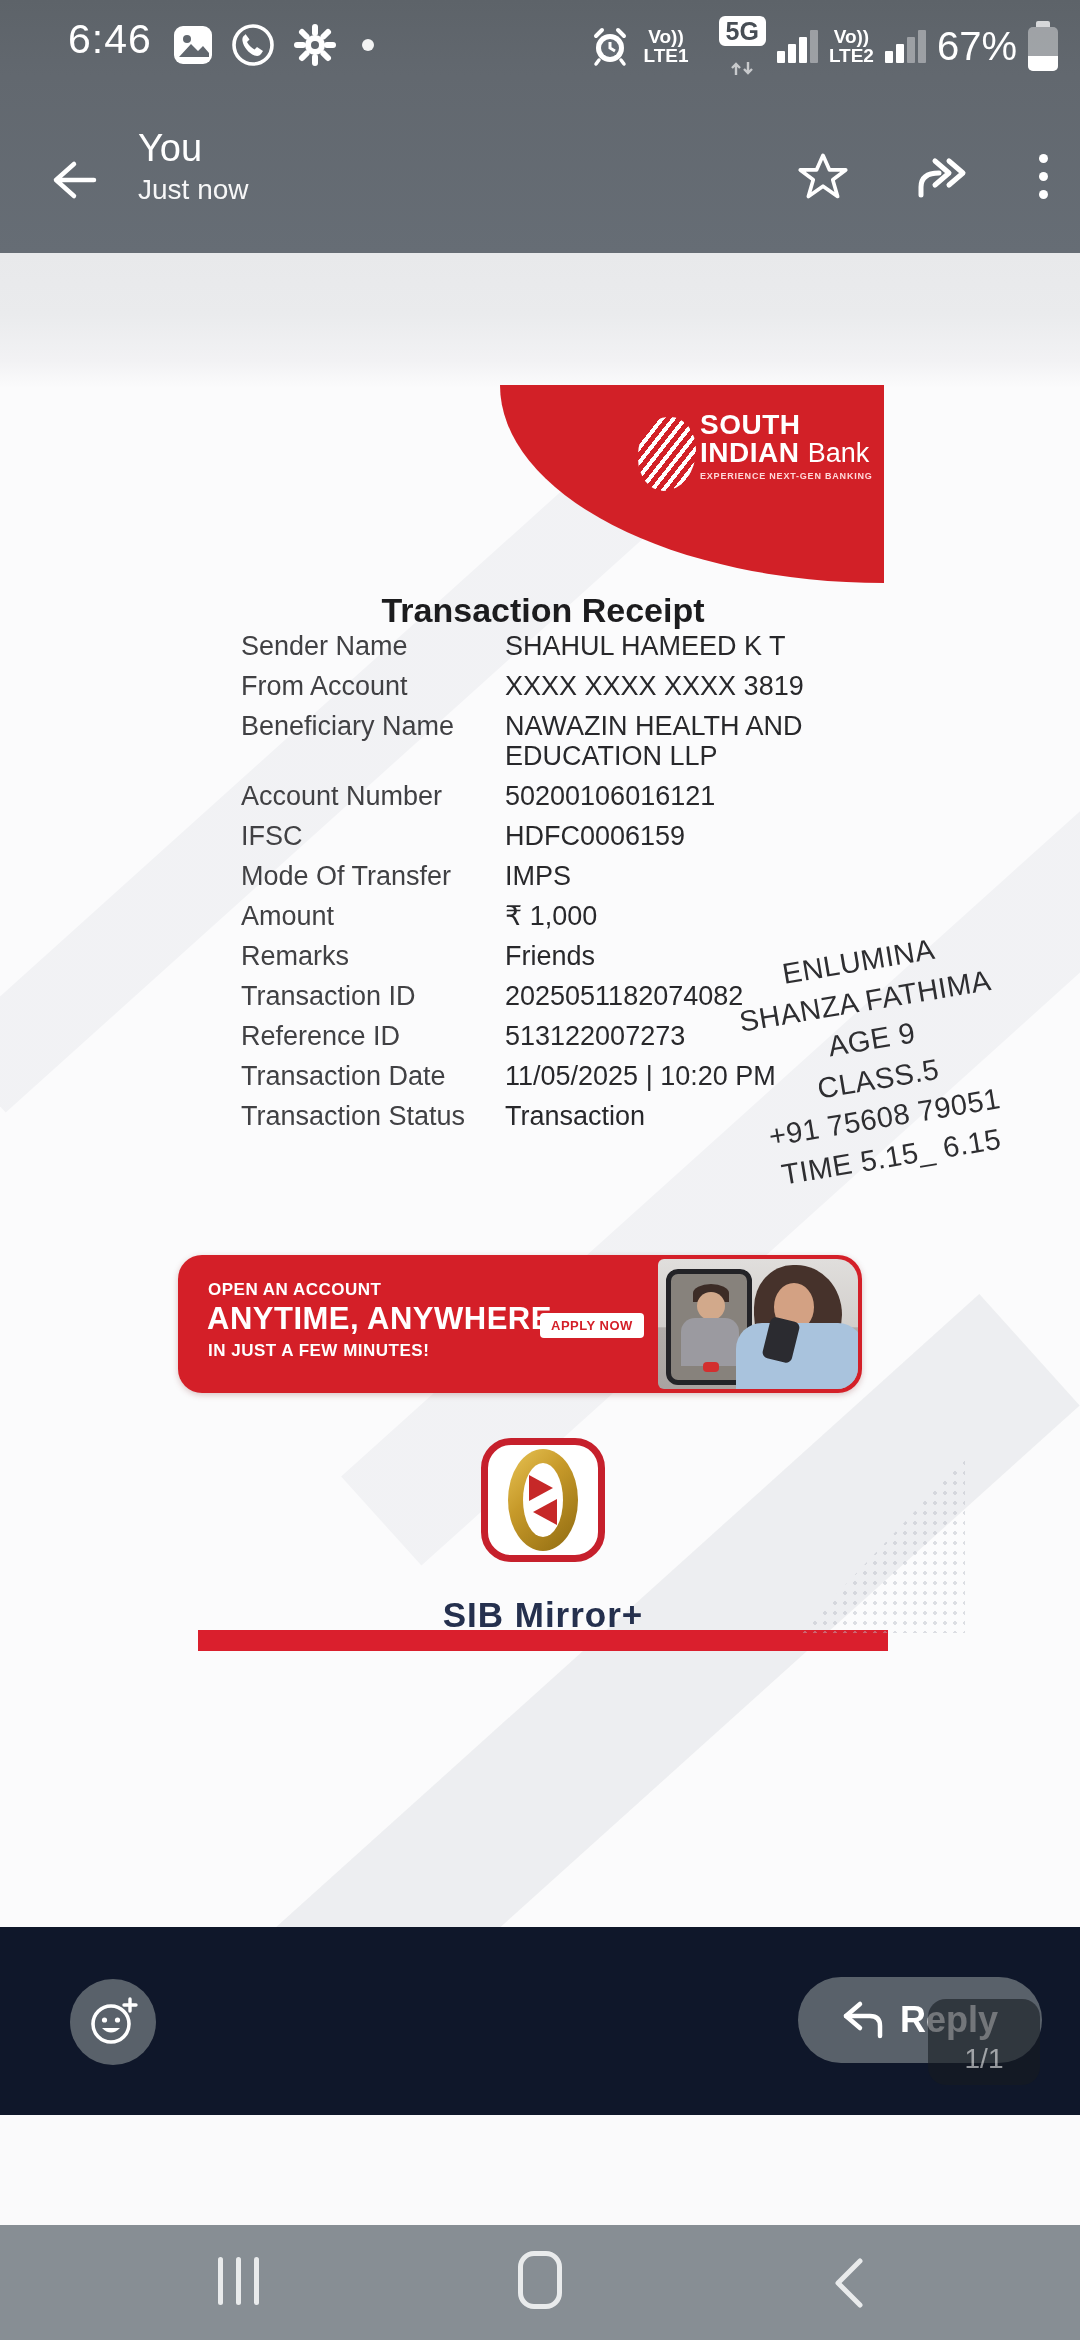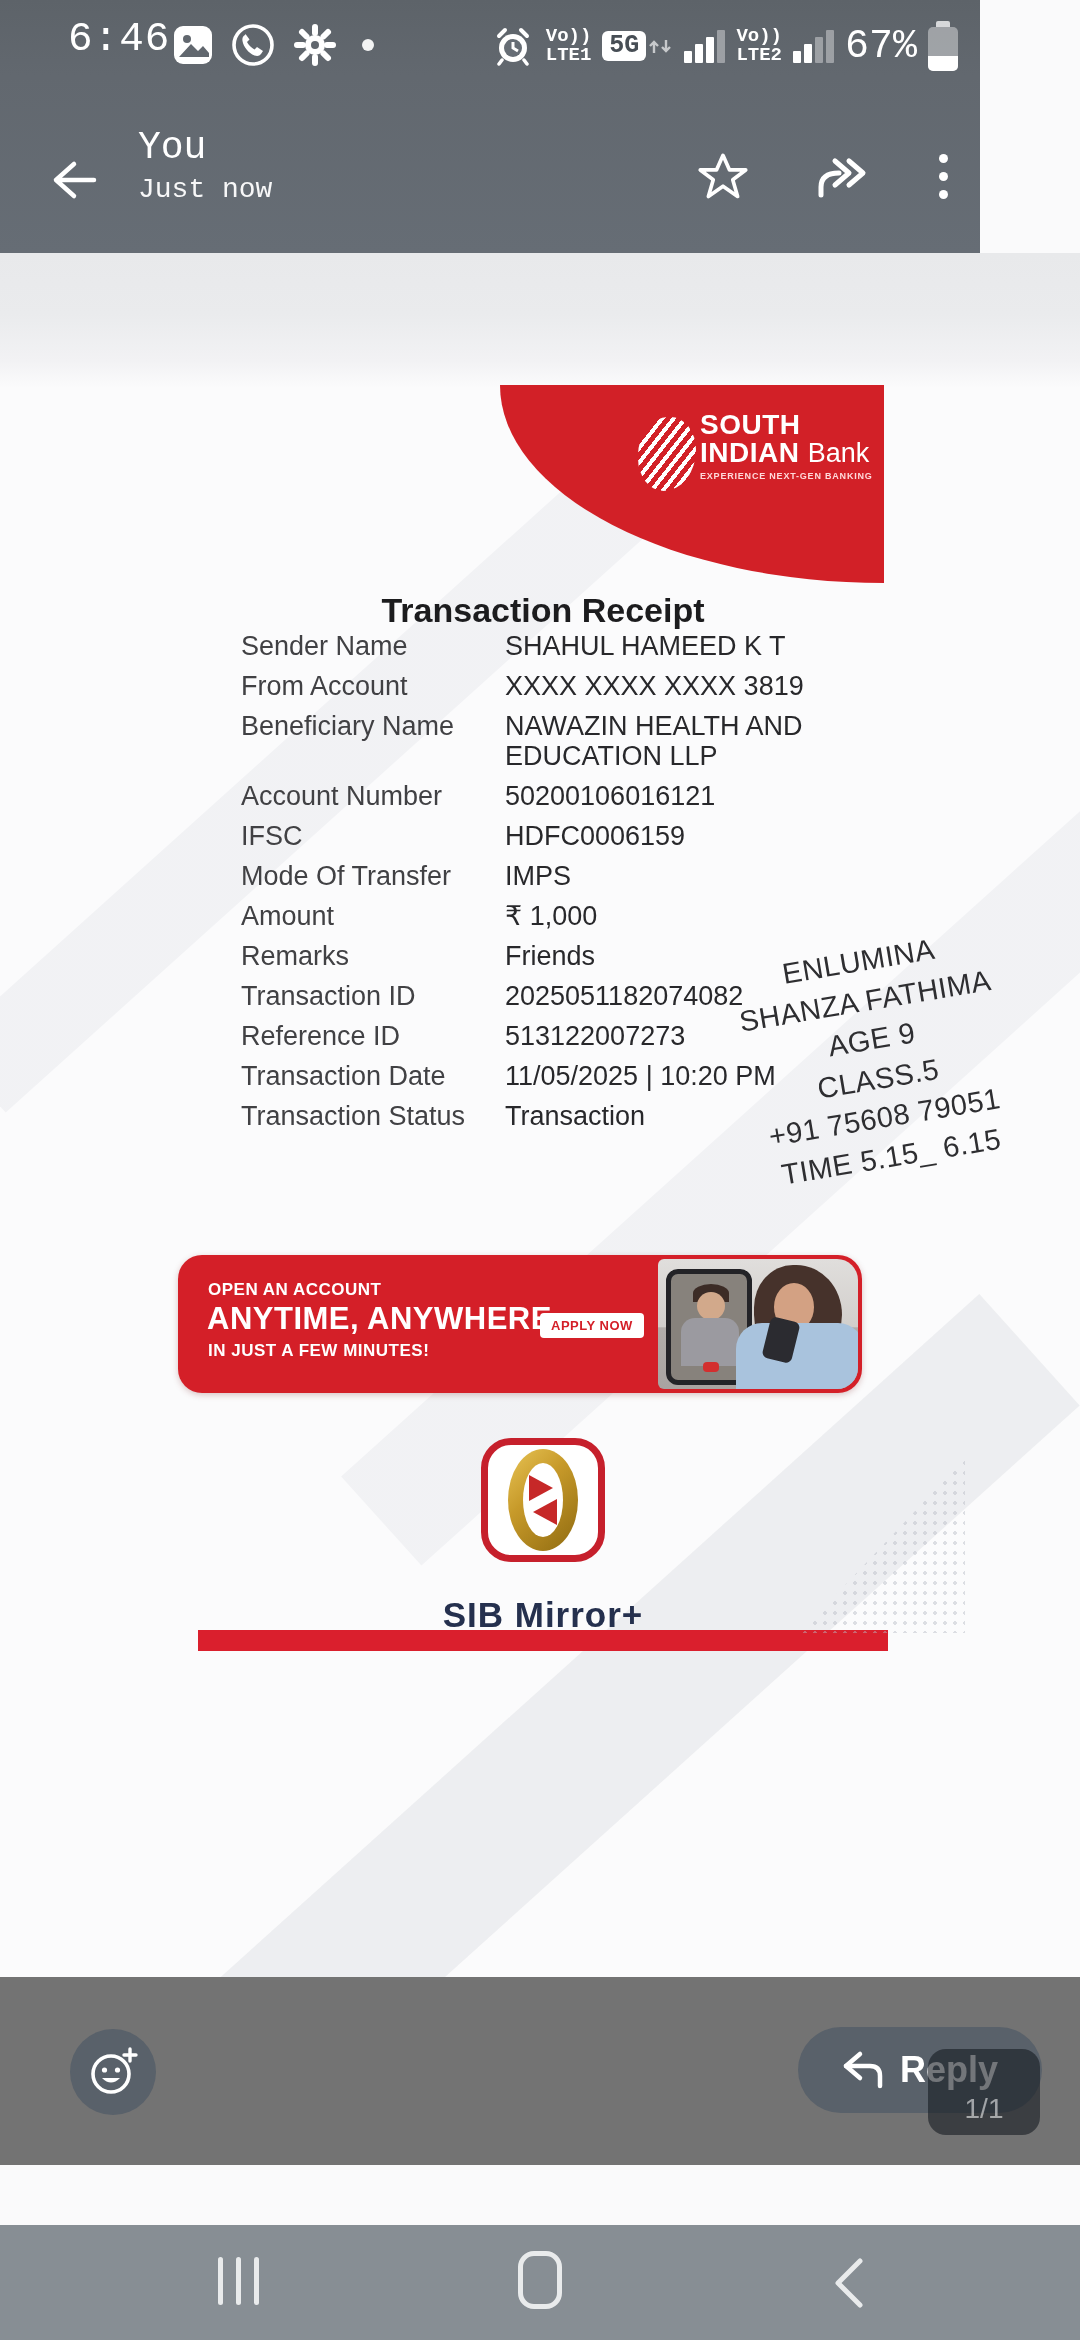--- a/index.html
+++ b/index.html
@@ -1,29 +1,29 @@
 <!DOCTYPE html>
 <html><head>
 <meta charset="utf-8">
 <style>
   * { margin:0; padding:0; box-sizing:border-box; }
   html,body { width:1080px; height:2340px; }
   body { font-family:"Liberation Sans","DejaVu Sans",sans-serif; background:#fafafb; position:relative; overflow:hidden; }
 
   
-  .topchrome { position:absolute; left:0; top:0; width:980px; height:253px;
-    background:linear-gradient(#5d6369 0%, #62686f 30%, #666d75 100%); z-index:30;font-family:Liberation Mono, monospace; }
+  .topchrome { position:absolute; left:0; top:0; width:1080px; height:253px;
+    background:linear-gradient(#5d6369 0%, #62686f 30%, #666d75 100%); z-index:30; }
   .statusrow { position:absolute; left:0; top:8px; width:100%; height:60px; display:flex; align-items:center; }
   .clock { position:absolute; left:68px; top:8px; font-size:41px; color:#fff; letter-spacing:1px; }
   .sb-left { position:absolute; left:172px; top:14px; display:flex; align-items:center; gap:16px; }
   .sb-right { position:absolute; right:22px; top:6px; display:flex; align-items:center; gap:11px; height:64px; }
   .notifdot { width:12px; height:12px; border-radius:50%; background:rgba(255,255,255,.92); margin-left:8px; }
   .netstack { display:flex; flex-direction:column; align-items:center; line-height:19px; color:#fff; font-size:19px; font-weight:bold; }
   .badge5g { background:#fff; color:#474e55; font-size:25px; font-weight:800; border-radius:6px; padding:1px 7px; line-height:28px; }
-  .fiveg-col { display:flex; flex-direction:row; align-items:center; gap:1px; }
+  .fiveg-col { display:flex; flex-direction:column; align-items:center; gap:15px;margin-left:19px; }
   .bars { display:flex; align-items:flex-end; gap:3px; height:34px; }
   .bars i { display:block; width:8px; background:#fff; border-radius:1px; }
   .bars i.dim { background:rgba(255,255,255,.38); }
   .batt-pct { color:#fff; font-size:40px; }
   .battery { position:relative; width:30px; height:50px; display:flex; flex-direction:column; align-items:center; }
   .battery .cap { width:14px; height:6px; background:rgba(255,255,255,.75); border-radius:2px 2px 0 0; }
   .battery .bod { position:relative; width:30px; height:44px; background:rgba(255,255,255,.40); border-radius:5px; overflow:hidden; }
   .battery .lvl { position:absolute; left:0; right:0; bottom:0; background:#fff; }
 
   .appbarrow { position:absolute; left:0; top:120px; width:100%; height:130px; }
@@ -92,21 +92,21 @@
   .arrow-r { position:absolute; left:6px; top:12px; width:0; height:0; border-left:24px solid #c62828; border-top:13px solid transparent; border-bottom:13px solid transparent; }
   .arrow-l { position:absolute; left:10px; top:36px; width:0; height:0; border-right:24px solid #c62828; border-top:13px solid transparent; border-bottom:13px solid transparent; }
   .siblabel { position:absolute; left:343px; top:1342px; width:400px; text-align:center; font-size:35px; font-weight:bold; color:#25304e; letter-spacing:1px; }
 
   .redbar { position:absolute; left:198px; top:1377px; width:690px; height:21px; background:#da1f2d; }
   .dotpattern { position:absolute; left:800px; top:1205px; width:165px; height:175px; opacity:.45;
     background-image:radial-gradient(#b7bbc5 1.6px, transparent 1.7px); background-size:10px 10px;
     clip-path:polygon(100% 0, 100% 100%, 0 100%); }
 
   
-  .actionbar { position:absolute; left:0; top:1977px; width:1080px; height:188px; background:#737373; z-index:30; }
+  .actionbar { position:absolute; left:0; top:1927px; width:1080px; height:188px; background:#0f172a; z-index:30; }
   .emojibtn { position:absolute; left:70px; top:52px; width:86px; height:86px; border-radius:50%; background:#59616a;
     display:flex; align-items:center; justify-content:center; }
   .replypill { position:absolute; left:798px; top:50px; width:244px; height:86px; border-radius:43px; background:#59616a;
     display:flex; align-items:center; justify-content:center; gap:14px; z-index:2; }
   .replypill span { color:#fff; font-size:36px; font-weight:bold; }
   .pagebadge { position:absolute; left:928px; top:72px; width:112px; height:86px; border-radius:18px;
     background:rgba(22,27,33,.60); z-index:3; display:flex; align-items:flex-end; justify-content:center; padding-bottom:10px; }
   .pagebadge span { color:rgba(255,255,255,.55); font-size:28px; }
 
   

